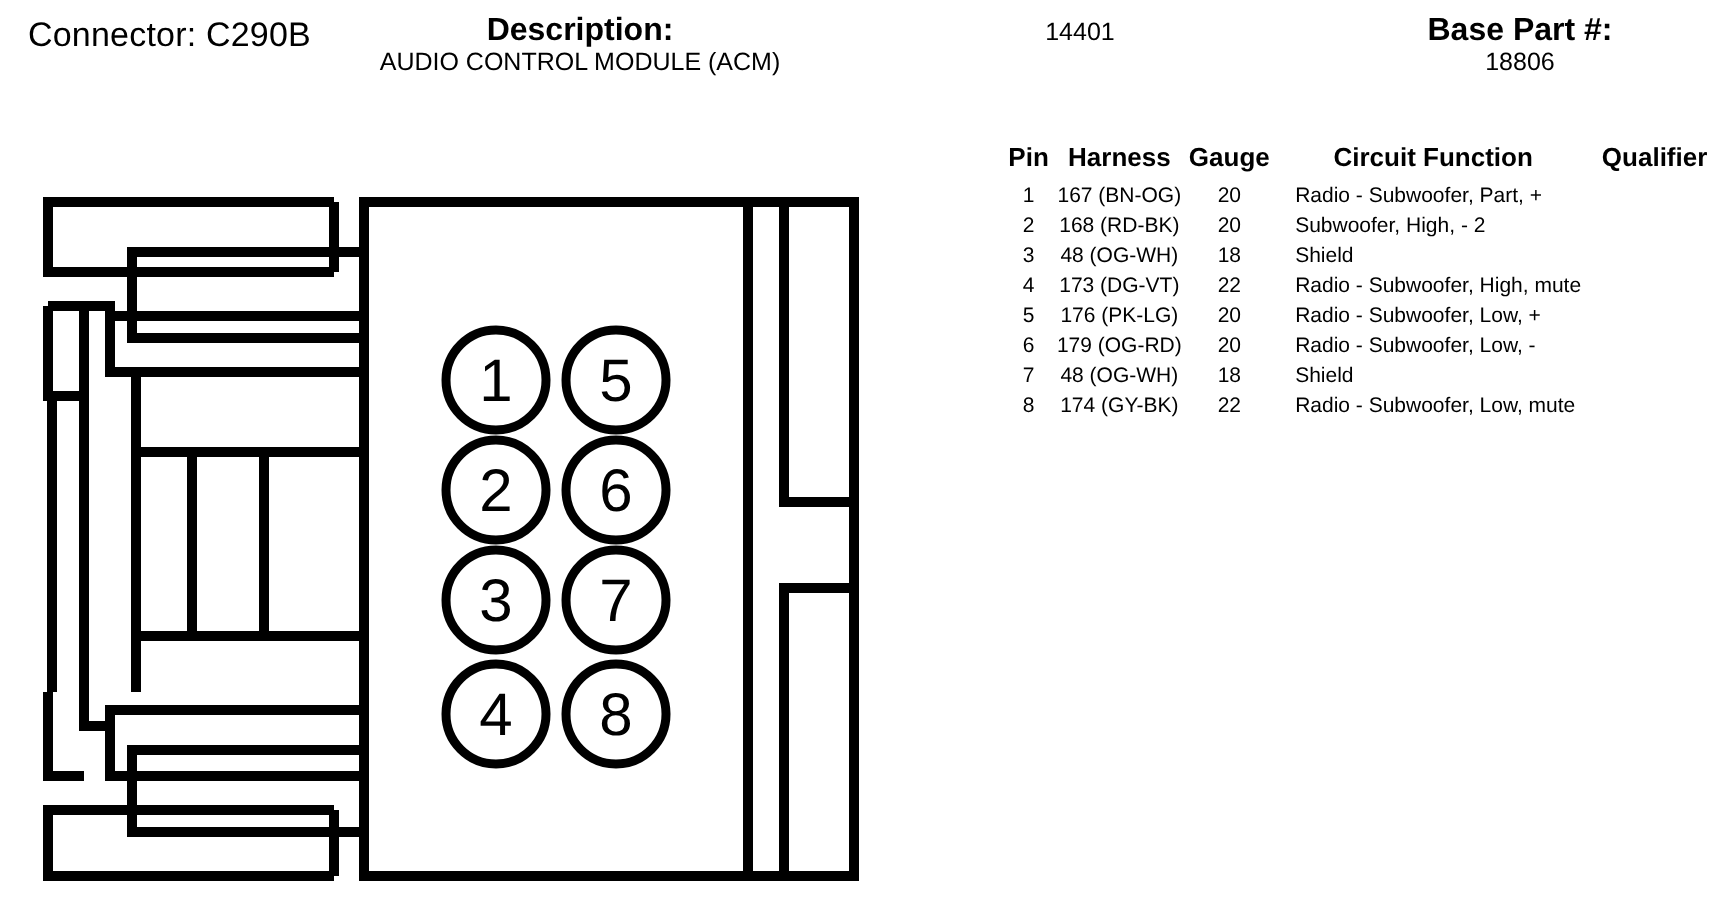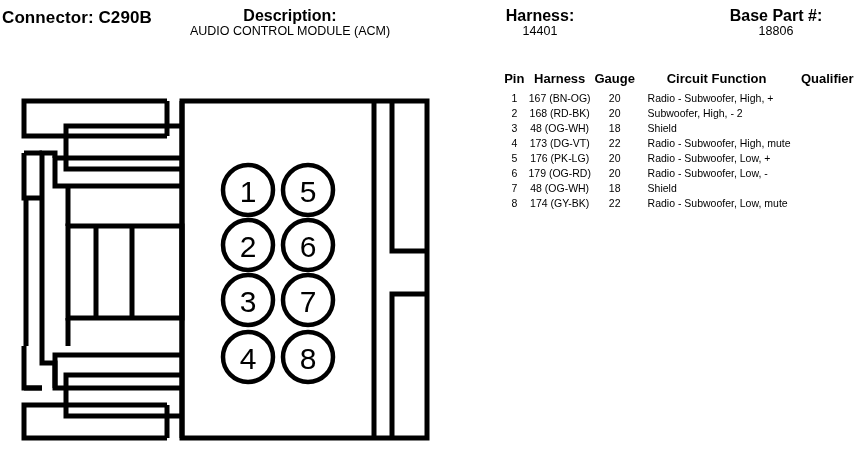--- a/index.html
+++ b/index.html
@@ -12,41 +12,41 @@
     height: 453px;
     position: relative;
     font-family: "Liberation Sans", sans-serif;
     color: #000000;
     overflow: hidden;
   }
   .abs { position: absolute; }
 
   
   #connector-title {
-    left: 2px;
+    left: 14px;
     top: 8px;
     font-size: 17px;
-    font-weight: bold;
+    font-weight: normal;
     letter-spacing: 0.1px;
     white-space: nowrap;
   }
   #description-block {
     left: 178px;
     top: 8px;
     width: 224px;
     text-align: center;
   }
   #harness-block {
     left: 470px;
     top: 8px;
     width: 140px;
     text-align: center;
   }
   #basepart-block {
-    left: 696px;
+    left: 680px;
     top: 8px;
     width: 160px;
     text-align: center;
   }
   .hdr-label {
     font-size: 16px;
     font-weight: bold;
     line-height: 15px;
     white-space: nowrap;
   }
@@ -103,21 +103,20 @@
 <body>
 
 <div class="abs" id="connector-title">Connector: C290B</div>
 
 <div class="abs" id="description-block">
   <div class="hdr-label">Description:</div>
   <div class="hdr-value">AUDIO CONTROL MODULE (ACM)</div>
 </div>
 
 <div class="abs" id="harness-block">
-  <div class="hdr-label">Harness:</div>
   <div class="hdr-value">14401</div>
 </div>
 
 <div class="abs" id="basepart-block">
   <div class="hdr-label">Base Part #:</div>
   <div class="hdr-value">18806</div>
 </div>
 
 <table class="abs" id="pin-table">
   <thead>
@@ -127,21 +126,21 @@
       <th class="col-gauge">Gauge</th>
       <th class="col-func">Circuit Function</th>
       <th class="col-qual">Qualifier</th>
     </tr>
   </thead>
   <tbody id="pin-table-body">
       <tr>
         <td class="col-pin">1</td>
         <td class="col-circuit">167 (BN-OG)</td>
         <td class="col-gauge">20</td>
-        <td class="col-func">Radio - Subwoofer, High, +</td>
+        <td class="col-func">Radio - Subwoofer, Part, +</td>
         <td class="col-qual"></td>
       </tr>
       <tr>
         <td class="col-pin">2</td>
         <td class="col-circuit">168 (RD-BK)</td>
         <td class="col-gauge">20</td>
         <td class="col-func">Subwoofer, High, - 2</td>
         <td class="col-qual"></td>
       </tr>
       <tr>

